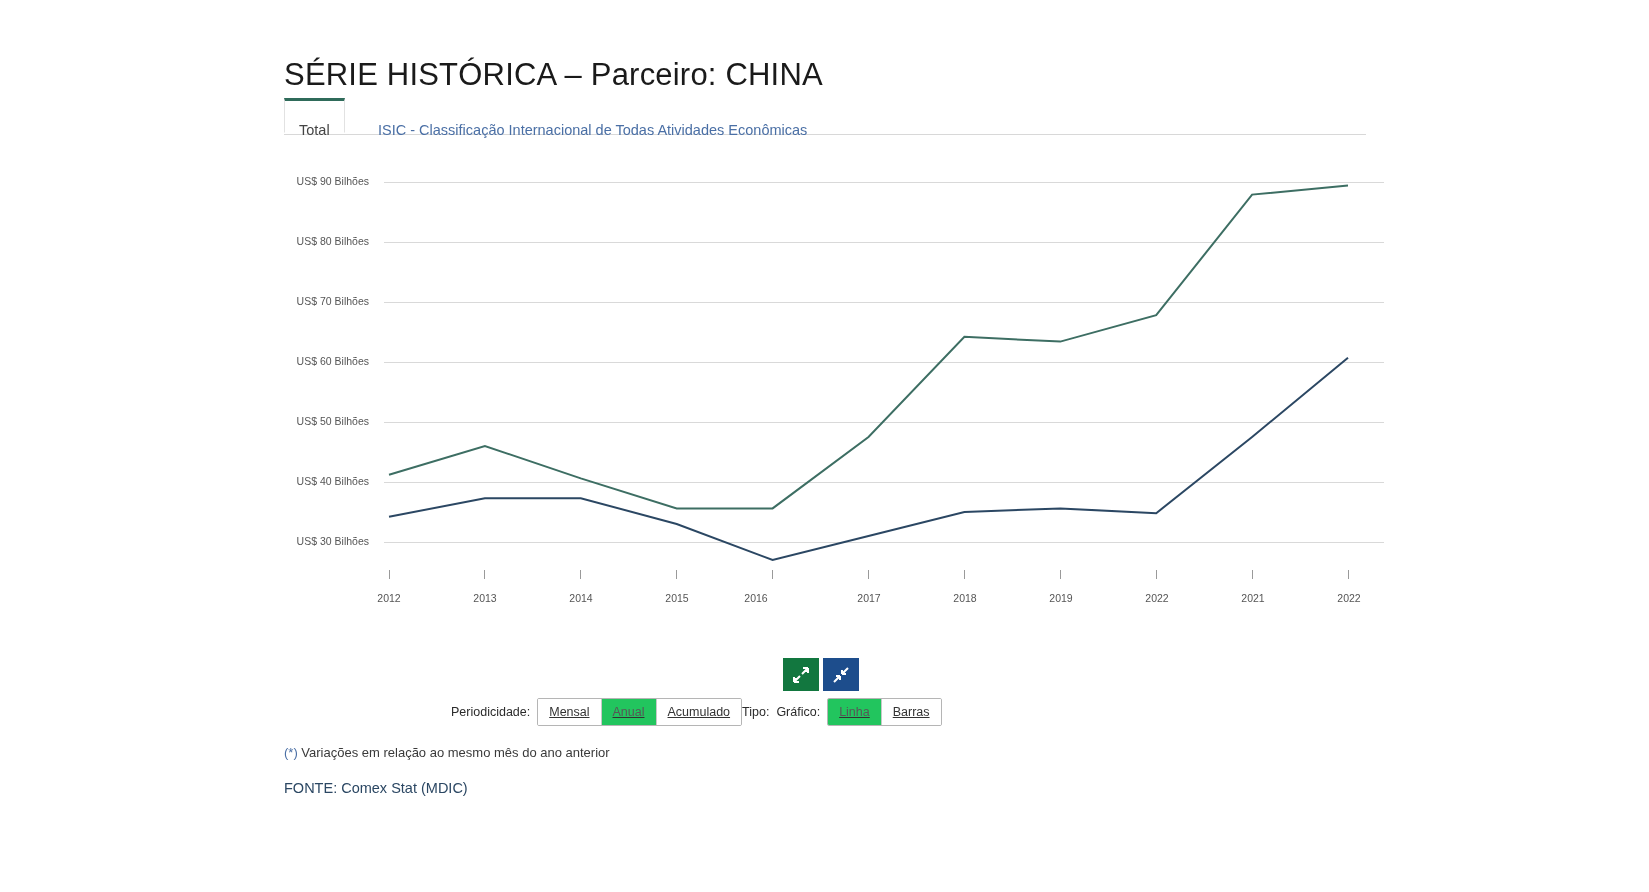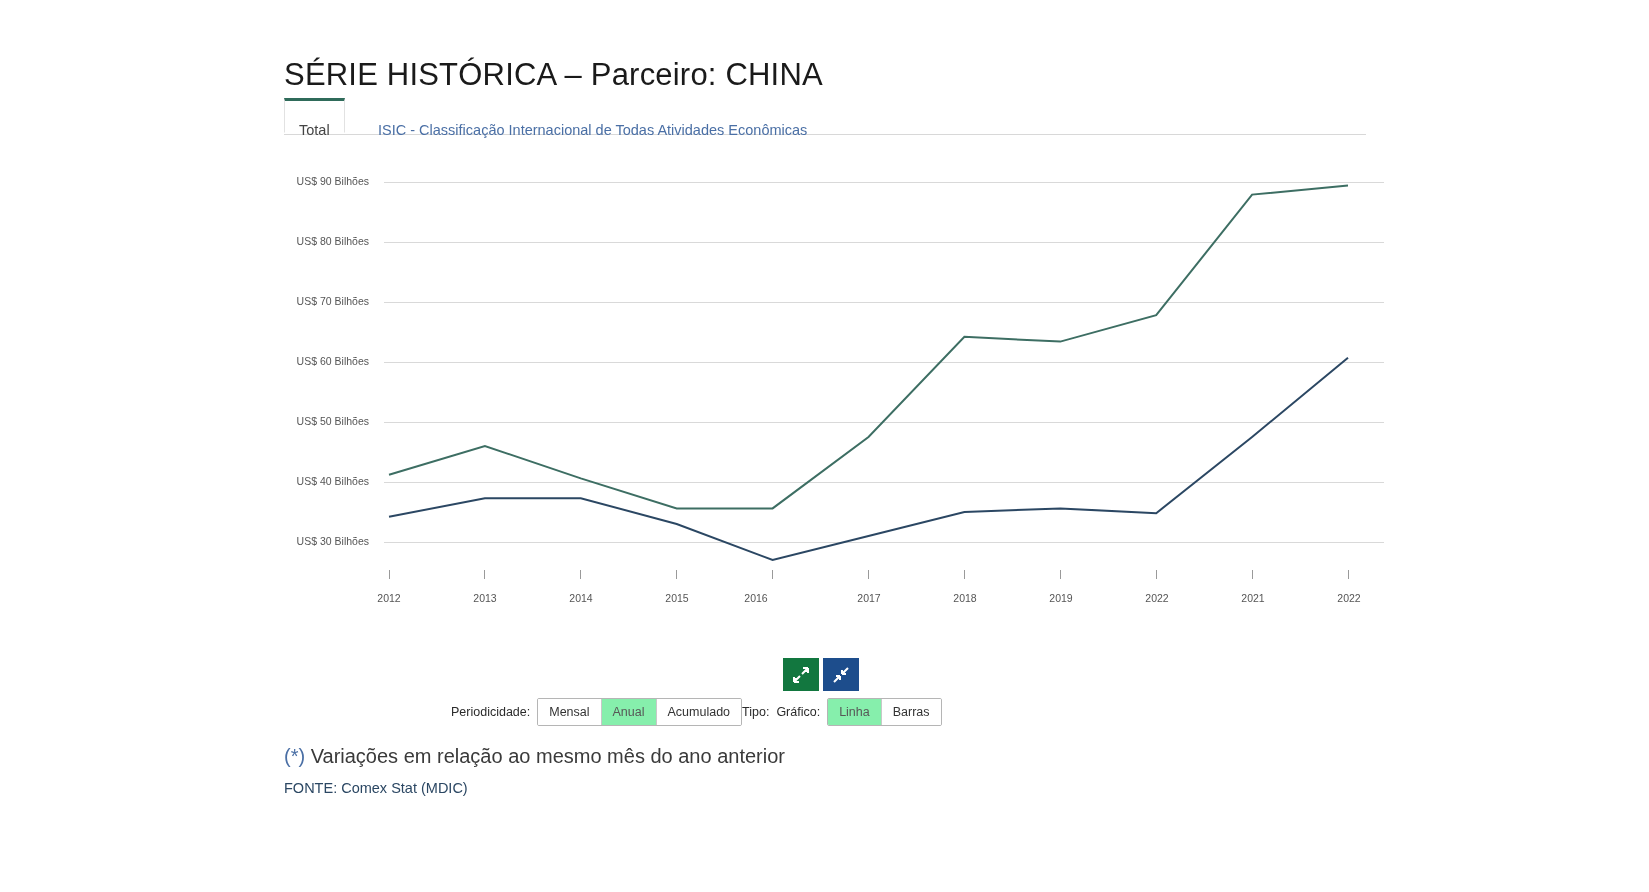--- a/index.html
+++ b/index.html
@@ -138,40 +138,41 @@
     font-size: 12.5px;
     white-space: nowrap;
   }
   .ctrl-label:first-child { margin-left: 15px; }
   .btngroup {
     display: flex;
     border: 1px solid #b5b5b5;
     border-radius: 2px;
     overflow: hidden;
     background: #ffffff;
+    text-decoration: underline;
   }
   .btn {
     padding: 6px 11px;
     font-size: 12.5px;
     color: #333333;
     background: #ffffff;
     border-right: 1px solid #c8c8c8;
     white-space: nowrap;
     cursor: pointer;
   }
   .btn:last-child { border-right: none; }
   .btn.selected {
-    background: #86efac;
+    background: #22c55e;
     color: #575757;
   }
   .footnote {
     position: absolute;
     left: 284px;
     top: 745px;
-    font-size: 20px;
+    font-size: 13px;
     color: #3a3a3a;
     white-space: nowrap;
   }
   .footnote .star { color: #4a6fa5; }
   .source {
     position: absolute;
     left: 284px;
     top: 780px;
     font-size: 14.5px;
     color: #2b4763;

